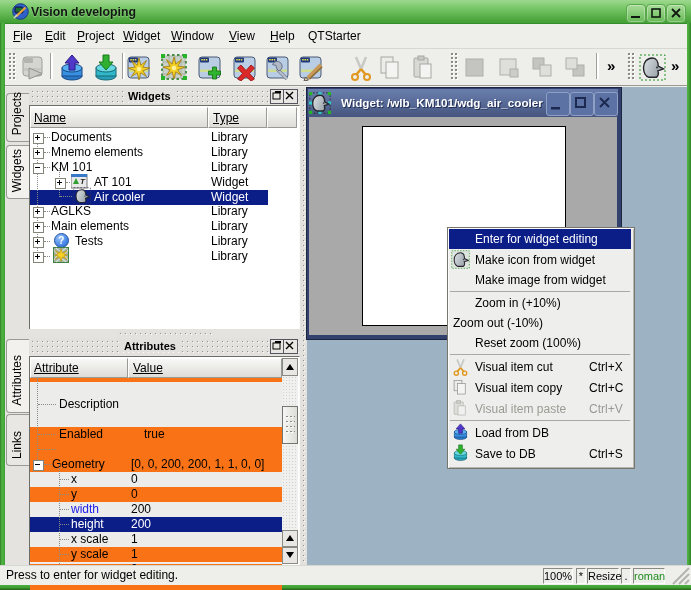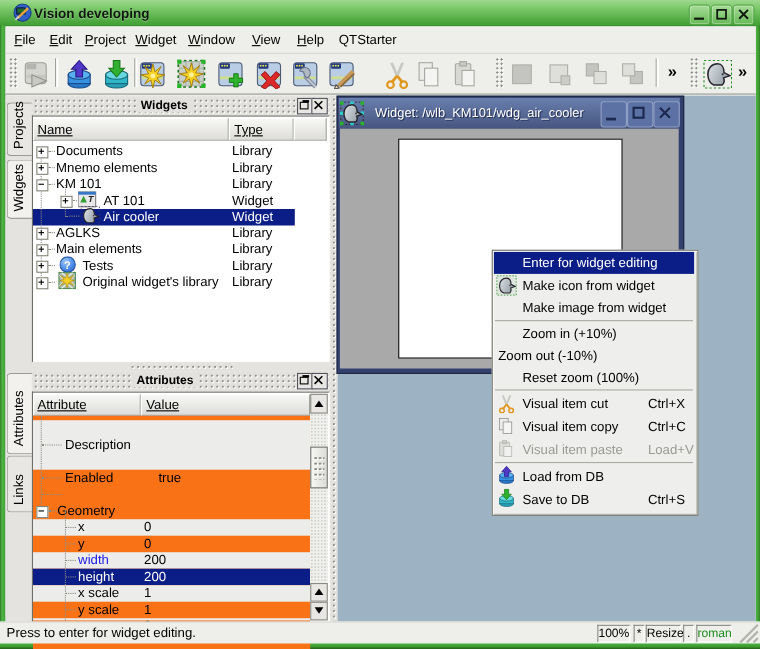--- a/index.html
+++ b/index.html
@@ -308,21 +308,20 @@
     </div>
  <div class="trow abs" style="top:91px">
       <span style="position:absolute;left:21px">Main elements</span>
       <span style="position:absolute;left:181px">Library</span>
     </div>
  <div class="trow abs" style="top:106px">
       <span style="position:absolute;left:45px">Tests</span>
       <span style="position:absolute;left:181px">Library</span>
     </div>
  <div class="trow abs" style="top:121px">
-      <span style="position:absolute;left:45px">Original widget's library</span>
       <span style="position:absolute;left:181px">Library</span>
     </div>
 
  <div class="abs doth" style="left:14px;top:9px;width:6px"></div>
  <div class="abs doth" style="left:14px;top:24px;width:6px"></div>
  <div class="abs doth" style="left:14px;top:39px;width:6px"></div>
  <div class="abs doth" style="left:14px;top:83px;width:6px"></div>
  <div class="abs doth" style="left:14px;top:98px;width:6px"></div>
  <div class="abs doth" style="left:14px;top:113px;width:6px"></div>
  <div class="abs doth" style="left:14px;top:128px;width:6px"></div>
@@ -399,20 +398,21 @@
  <div class="abs gray" style="left:0;top:4px;width:100%;height:45px"></div>
  <div class="arow abs" style="top:19px">
       <span style="position:absolute;left:29px">Description</span>
     </div>
  <div class="arow abs" style="top:49px">
       <span style="position:absolute;left:29px">Enabled</span>
       <span style="position:absolute;left:114px">true</span>
     </div>
  <div class="arow abs" style="top:79px">
       <span style="position:absolute;left:22px">Geometry</span>
+      <span style="position:absolute;left:101px">[0, 0, 200, 200, 1, 1, 0, 0]</span>
     </div>
  <div class="arow abs gray" style="top:94px">
       <span style="position:absolute;left:41px">x</span>
       <span style="position:absolute;left:101px">0</span>
     </div>
  <div class="arow abs" style="top:109px">
       <span style="position:absolute;left:41px">y</span>
       <span style="position:absolute;left:101px">0</span>
     </div>
  <div class="arow abs gray" style="top:124px">
@@ -487,21 +487,21 @@
     <rect x="23" y="0" width="4" height="4" fill="#28b428"></rect>
  <rect x="0" y="23" width="4" height="4" fill="#28b428"></rect>
     <rect x="23" y="23" width="4" height="4" fill="#28b428"></rect>
  <rect x="11.5" y="0" width="4" height="4" fill="#30c8c8"></rect>
     <rect x="11.5" y="23" width="4" height="4" fill="#30c8c8"></rect>
  <rect x="0" y="11.5" width="4" height="4" fill="#30c8c8"></rect>
     <rect x="23" y="11.5" width="4" height="4" fill="#30c8c8"></rect>
  <path d="M13.5 4 C8 4 4.5 8.2 4.5 13.5 C4.5 18.5 7 22.3 10 23.3 L17.5 23.3 C19.2 21.8 19.8 19.3 18.8 16.8 L24.5 14.8 L19.2 12 C19.2 7.6 17.2 4 13.5 4 Z" fill="url(#fg)" stroke="#26262c" stroke-width="1.6"></path>
     <circle cx="18" cy="13.6" r="1" fill="#333"></circle>
 </svg>
-<div class="abs" style="left:341px;top:96px;font-weight:normal;font-size:11.7px;color:#fff;text-shadow:1px 1px 0 #222e52">Widget: /wlb_KM101/wdg_air_cooler</div>
+<div class="abs" style="left:341px;top:96px;font-weight:bold;font-size:11.7px;color:#fff;text-shadow:1px 1px 0 #222e52">Widget: /wlb_KM101/wdg_air_cooler</div>
 <div class="abs" style="left:546px;top:92px;width:22px;height:22px;background:#5d72a4;border:1px solid #8fa0c4;border-radius:3px">
     <svg width="20" height="20">
       <rect x="4" y="14" width="9" height="2.5" fill="#1c2950"></rect>
     </svg>
   </div>
 <div class="abs" style="left:570px;top:92px;width:22px;height:22px;background:#5d72a4;border:1px solid #8fa0c4;border-radius:3px">
     <svg width="20" height="20">
       <rect x="5" y="5" width="9" height="9" fill="none" stroke="#1c2950" stroke-width="2"></rect>
     </svg>
   </div>
@@ -574,21 +574,21 @@
  <span class="txt">Visual item copy</span>
     <span class="sc">Ctrl+C</span>
   </div>
 <div class="menuitem abs" style="top:398px;height:21px;left:449px;color:#9a9a94">
  <svg style="position:absolute;left:3px;top:2px" width="16" height="17" viewBox="0 0 24 26">
   <rect x="3" y="3" width="14" height="19" rx="1" fill="#dcdcd8" stroke="#b0b0ac"></rect>
   <rect x="7" y="1" width="6" height="4" fill="#ccccca" stroke="#b0b0ac"></rect>
   <rect x="9" y="9" width="11" height="14" fill="#f0f0ee" stroke="#b0b0ac"></rect>
  </svg>
  <span class="txt">Visual item paste</span>
-    <span class="sc">Load+V</span>
+    <span class="sc">Ctrl+V</span>
   </div>
 <div class="msep abs" style="left:450px;top:420px"></div>
 <div class="menuitem abs" style="top:422px;height:21px;left:449px">
  <svg style="position:absolute;left:4px;top:1px" width="15" height="18" viewBox="0 0 24 28">
   <ellipse cx="12" cy="22" rx="10" ry="4" fill="#2878c8" stroke="#1a4a88"></ellipse>
   <rect x="2" y="14" width="20" height="8" fill="#3890e0" stroke="#1a4a88"></rect>
   <ellipse cx="12" cy="14" rx="10" ry="4" fill="#58b0f0" stroke="#1a4a88"></ellipse>
   <path d="M12 1 L19 9 L15 9 L15 16 L9 16 L9 9 L5 9 Z" fill="#5038c8" stroke="#281888"></path>
  </svg>
  <span class="txt">Load from DB</span>

